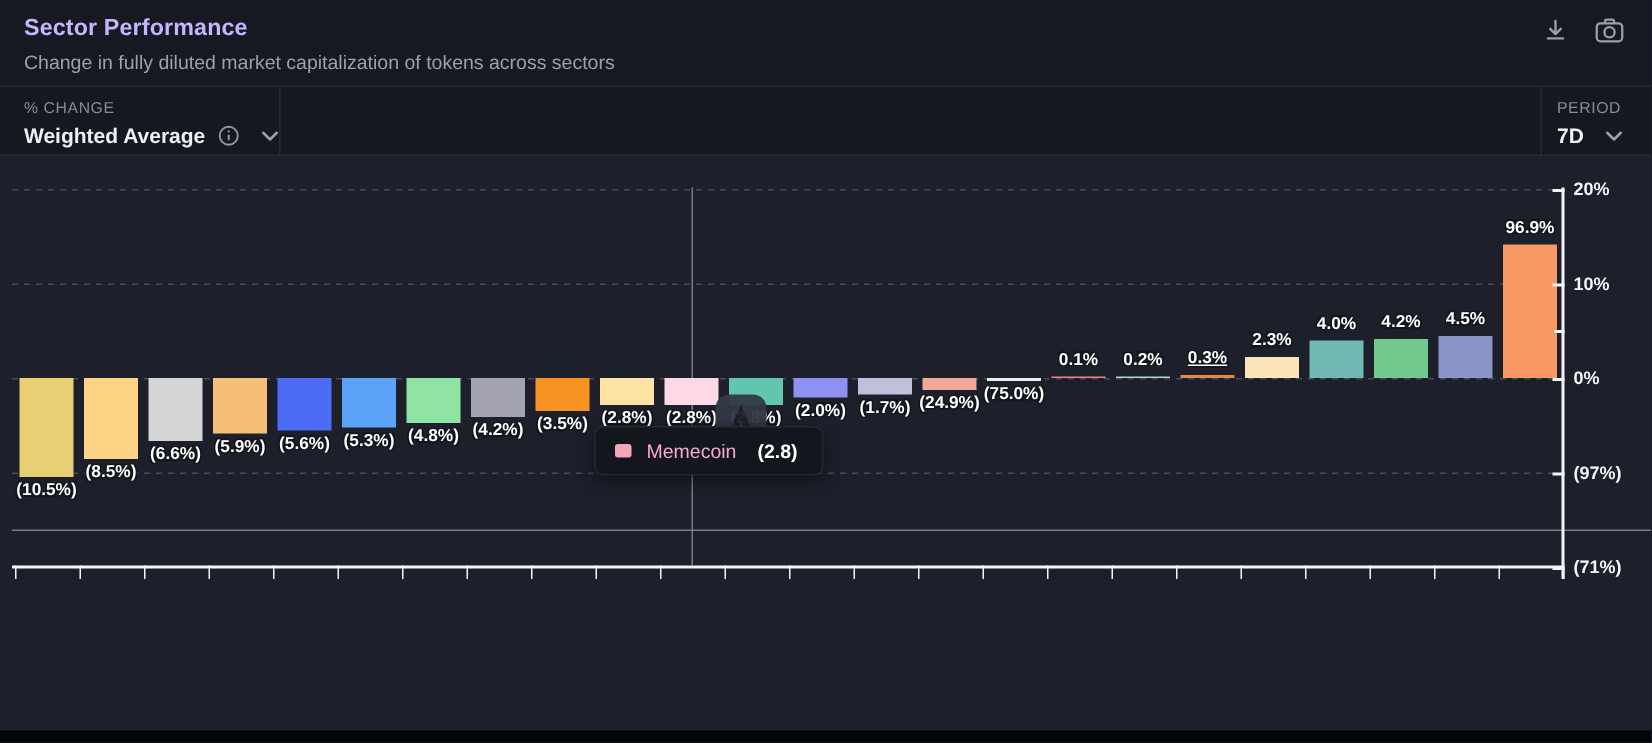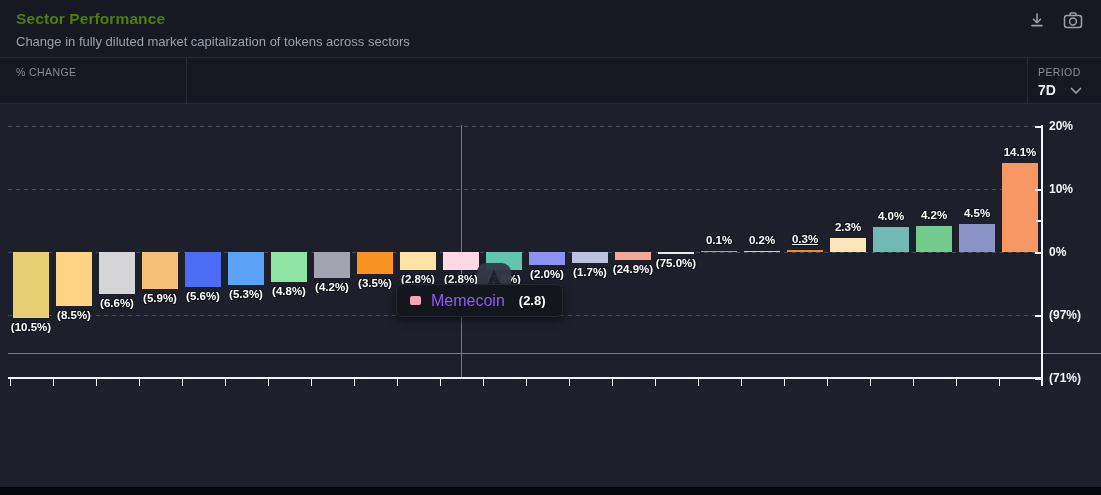--- a/index.html
+++ b/index.html
@@ -8,21 +8,21 @@
     position:relative;
     width:1101px; height:495px;
     background:#161922;
     font-family:"Liberation Sans", sans-serif;
     overflow:hidden;
     color:#eceef2;
   }
   .abs { position:absolute; }
 
   
-  .hdr-title { left:16px; top:10px; font-size:15.5px; font-weight:bold; color:#4d7c0f; letter-spacing:.1px; }
+  .hdr-title { left:16px; top:10px; font-size:15.5px; font-weight:bold; color:#c4b5fd; letter-spacing:.1px; }
   .hdr-sub   { left:16px; top:34px; font-size:13px; color:#99a1ad; }
   .hdr-icon  { top:10px; width:26px; height:24px; display:flex; align-items:center; justify-content:center; cursor:pointer; border-radius:4px; }
 
   
   .ctrlbar { left:0; top:57px; width:1101px; height:47px; border-top:1px solid #262a33; border-bottom:1px solid #262a33; background:#151820; }
   .ctrl-sep { position:absolute; top:0; width:1px; height:100%; background:#262a33; }
   .ctrl-label { position:absolute; font-size:10.5px; letter-spacing:.4px; color:#878d99; }
   .ctrl-value { position:absolute; font-size:14px; font-weight:bold; color:#eef0f4; display:flex; align-items:center; gap:8px; cursor:pointer; }
   .chev { display:inline-block; margin-left:6px; }
 
@@ -41,21 +41,21 @@
 
   
   #watermark { left:476px; top:262px; display:flex; align-items:center; gap:10px; opacity:.95; pointer-events:none; }
   #wm-text { font-size:31px; font-weight:bold; color:#343946; letter-spacing:.5px; }
 
   
   #tooltip { left:396px; top:284px; height:33px; padding:0 16px 0 13px; display:flex; align-items:center;
              background:#14161d; border:1px solid #262932; border-radius:6px;
              box-shadow:0 3px 10px rgba(0,0,0,.55); z-index:40; }
   #tooltip .swatch { width:11px; height:9px; border-radius:2px; margin-right:10px; }
-  #tooltip .tname { font-size:16px; color:#8b5cf6; }
+  #tooltip .tname { font-size:13px; color:#f9a8d4; }
   #tooltip .tval  { font-size:13px; font-weight:bold; color:#fff; margin-left:14px; }
 
   #bottom-strip { left:0; top:487px; width:1101px; height:8px; background:#05060a; }
 </style>
 </head>
 <body>
 
 <div class="abs hdr-title">Sector Performance</div>
 <div class="abs hdr-sub">Change in fully diluted market capitalization of tokens across sectors</div>
 
@@ -73,20 +73,35 @@
     <svg width="20" height="18" viewBox="0 0 20 18" fill="none" stroke="#9aa0a8" stroke-width="1.5" stroke-linejoin="round">
       <path d="M7 4.5V3.2c0-.7.5-1.2 1.2-1.2h3.6c.7 0 1.2.5 1.2 1.2v1.3"></path>
       <rect x="1.5" y="4.5" width="17" height="12" rx="2.5"></rect>
       <circle cx="10" cy="10.5" r="3.4"></circle>
     </svg>
   </span>
 </div>
 
 <div class="abs ctrlbar">
   <div class="ctrl-label" style="left:16px; top:8px;">% CHANGE</div>
+  <div class="ctrl-value" style="left:16px; top:24px;">
+    <span>Weighted Average</span>
+    <span style="display:inline-flex;">
+      <svg width="15" height="15" viewBox="0 0 15 15" fill="none">
+        <circle cx="7.5" cy="7.5" r="6" stroke="#8f95a0" stroke-width="1.3"></circle>
+        <rect x="6.8" y="6.6" width="1.4" height="4" rx=".7" fill="#8f95a0"></rect>
+        <rect x="6.8" y="3.9" width="1.4" height="1.5" rx=".7" fill="#8f95a0"></rect>
+      </svg>
+    </span>
+    <span class="chev">
+      <svg width="12" height="8" viewBox="0 0 12 8" fill="none">
+          <path d="M1.5 1.5 6 6l4.5-4.5" stroke="#9aa0aa" stroke-width="1.7" stroke-linecap="round" stroke-linejoin="round"></path>
+        </svg>
+    </span>
+  </div>
   <div class="ctrl-sep" style="left:186px;"></div>
   <div class="ctrl-sep" style="left:1027px;"></div>
   <div class="ctrl-label" style="left:1038px; top:8px;">PERIOD</div>
   <div class="ctrl-value" style="left:1038px; top:24px;text-align:right;">
     <span>7D</span>
     <span class="chev">
       <svg width="12" height="8" viewBox="0 0 12 8" fill="none">
           <path d="M1.5 1.5 6 6l4.5-4.5" stroke="#9aa0aa" stroke-width="1.7" stroke-linecap="round" stroke-linejoin="round"></path>
         </svg>
     </span>
@@ -146,21 +161,21 @@
     <div class="vlabel" style="left: 773px; top: 233px; text-decoration: underline;">0.3%</div>
     <div class="bar" style="left: 830px; top: 238px; width: 36px; height: 14px; background: rgb(253, 229, 186);"></div>
     <div class="vlabel" style="left: 816px; top: 221px;">2.3%</div>
     <div class="bar" style="left: 873px; top: 227px; width: 36px; height: 25px; background: rgb(113, 186, 180);"></div>
     <div class="vlabel" style="left: 859px; top: 210px;">4.0%</div>
     <div class="bar" style="left: 916px; top: 226px; width: 36px; height: 26px; background: rgb(114, 202, 142);"></div>
     <div class="vlabel" style="left: 902px; top: 209px;">4.2%</div>
     <div class="bar" style="left: 959px; top: 224px; width: 36px; height: 28px; background: rgb(139, 148, 198);"></div>
     <div class="vlabel" style="left: 945px; top: 207px;">4.5%</div>
     <div class="bar" style="left: 1002px; top: 163px; width: 36px; height: 89px; background: rgb(247, 151, 99);"></div>
-    <div class="vlabel" style="left: 988px; top: 146px;">14.1%</div>
+    <div class="vlabel" style="left: 988px; top: 146px;">96.9%</div>
   </div>
 <div class="abs" id="axis-layer">
     <div class="axis" style="left: 8px; top: 377px; width: 1034px; height: 2px;"></div>
     <div class="axis" style="left: 1041px; top: 125px; width: 2px; height: 261px;"></div>
     <div class="tick" style="left: 9.5px; top: 377px; width: 1.5px; height: 9px;"></div>
     <div class="tick" style="left: 52.5px; top: 377px; width: 1.5px; height: 9px;"></div>
     <div class="tick" style="left: 95.5px; top: 377px; width: 1.5px; height: 9px;"></div>
     <div class="tick" style="left: 138.5px; top: 377px; width: 1.5px; height: 9px;"></div>
     <div class="tick" style="left: 181.5px; top: 377px; width: 1.5px; height: 9px;"></div>
     <div class="tick" style="left: 224.5px; top: 377px; width: 1.5px; height: 9px;"></div>

